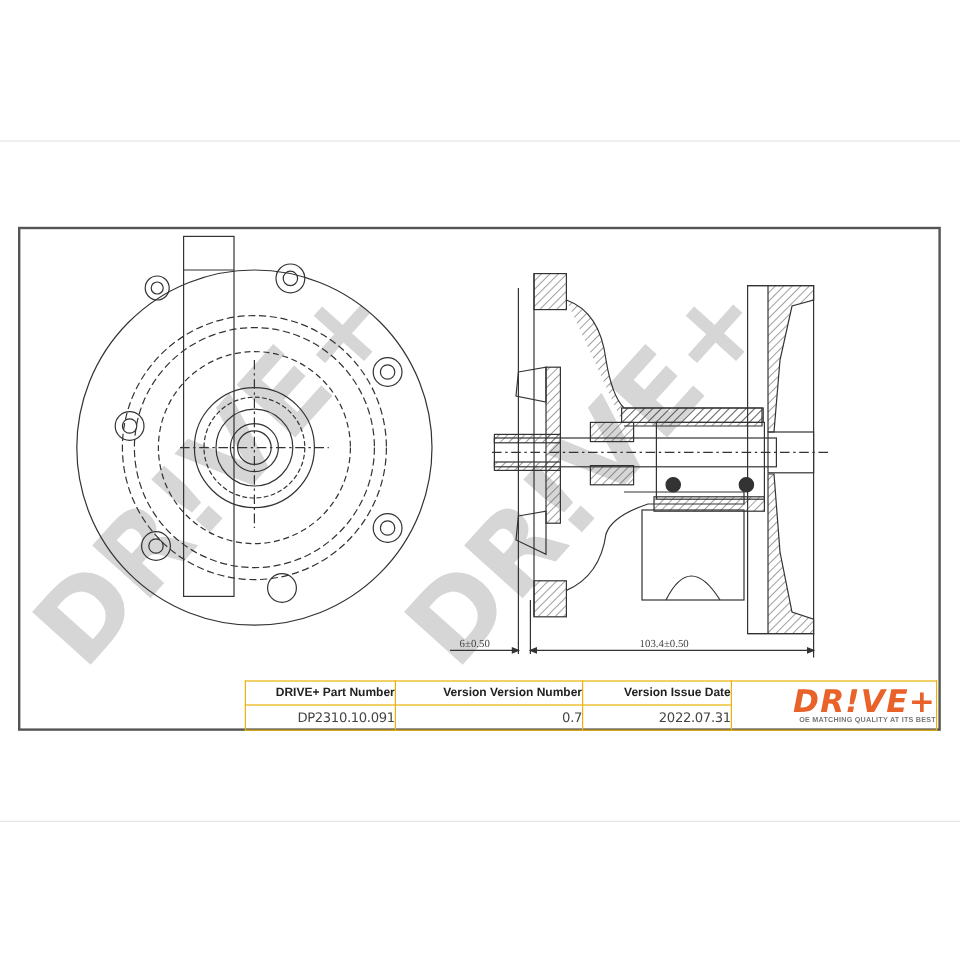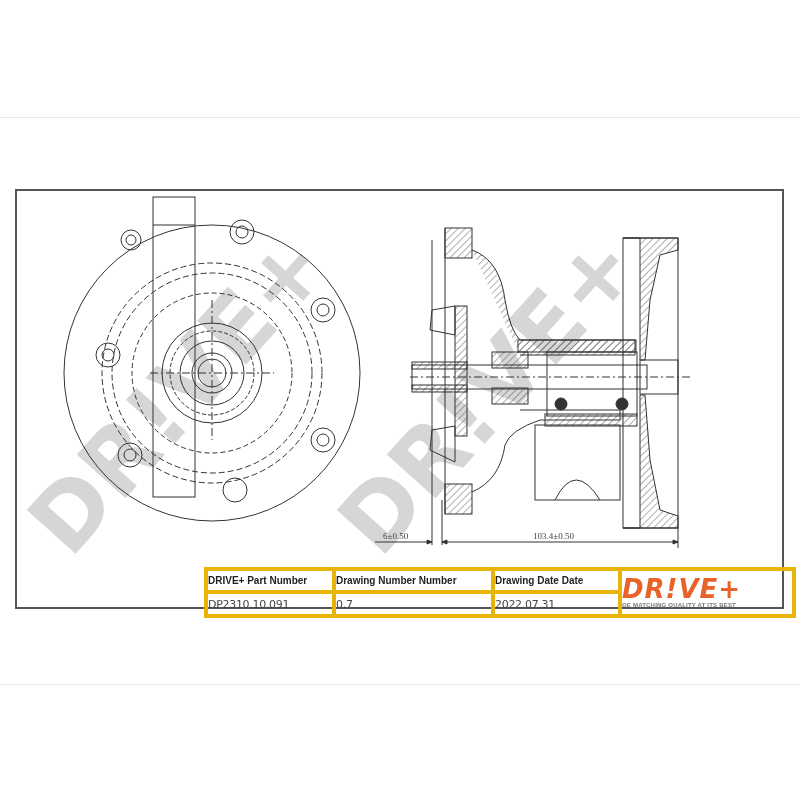--- a/index.html
+++ b/index.html
@@ -1,21 +1,21 @@
 <!DOCTYPE html>
 <html><head>
 <meta charset="utf-8">
 <style>
   html,body{margin:0;padding:0;background:#ffffff;}
   body{width:800px;height:800px;position:relative;overflow:hidden;font-family:"Liberation Sans",sans-serif;}
   .sheet{position:absolute;left:0;top:117px;width:800px;height:566px;border-top:1px solid #e6e6e6;border-bottom:1px solid #e6e6e6;background:#fff;}
   .frame{position:absolute;left:15px;top:189px;width:769px;height:420px;border:2px solid #555;box-sizing:border-box;}
   .drawing{position:absolute;left:0;top:0;width:800px;height:800px;}
   .tb{position:absolute;left:204px;top:567px;border-collapse:collapse;font-family:"Liberation Sans",sans-serif;}
-  .tb td{border:4px solid #eab308;padding:0;text-align:left;color:#222;}
+  .tb td{border:1px solid #eab308;padding:0;text-align:right;color:#222;}
   .tb .h{font-weight:bold;font-size:10px;height:19px;}
   .tb .v{font-family:"DejaVu Sans",sans-serif;font-size:11px;color:#444;height:20px;letter-spacing:-0.3px;}
   .logo-cell{width:170px;vertical-align:middle;}
   .logo{font-family:"DejaVu Sans",sans-serif;font-weight:bold;font-style:italic;font-size:26px;color:#e8622a;letter-spacing:1px;line-height:24px;}
   .tag{font-size:6px;color:#777;letter-spacing:0.2px;margin-top:1px;font-weight:bold;}
   .dim{position:absolute;font-family:Liberation Serif, serif;font-size:9px;color:#444;}
 </style>
 </head>
 <body>
 
@@ -111,22 +111,22 @@
   </g>
 </svg>
 
 <div class="dim" style="left:383px;top:531px;">6±0.50</div>
 <div class="dim" style="left:533px;top:531px;text-align:center;">103.4±0.50</div>
 
 <table class="tb">
   <tbody>
       <tr>
     <td class="h" style="width:124px;">DRIVE+ Part Number</td>
-    <td class="h" style="width:155px;">Drawing Number Number</td>
-    <td class="h" style="width:123px;">Drawing Date Date</td>
+    <td class="h" style="width:155px;">Version Version Number</td>
+    <td class="h" style="width:123px;">Version Issue Date</td>
     <td rowspan="2" class="logo-cell">
       <div class="logo">DR!VE+</div>
       <div class="tag">OE MATCHING QUALITY AT ITS BEST</div>
     </td>
   </tr>
   <tr>
     <td class="v">DP2310.10.091</td>
     <td class="v">0.7</td>
     <td class="v">2022.07.31</td>
   </tr>

